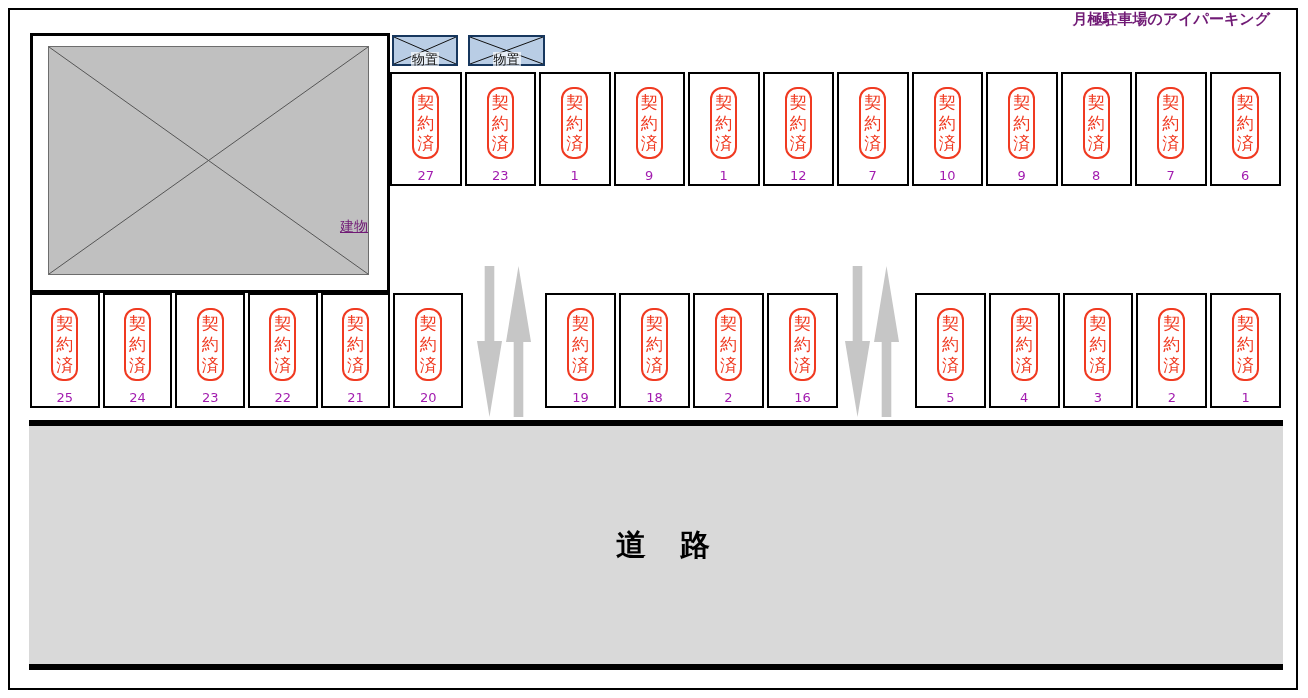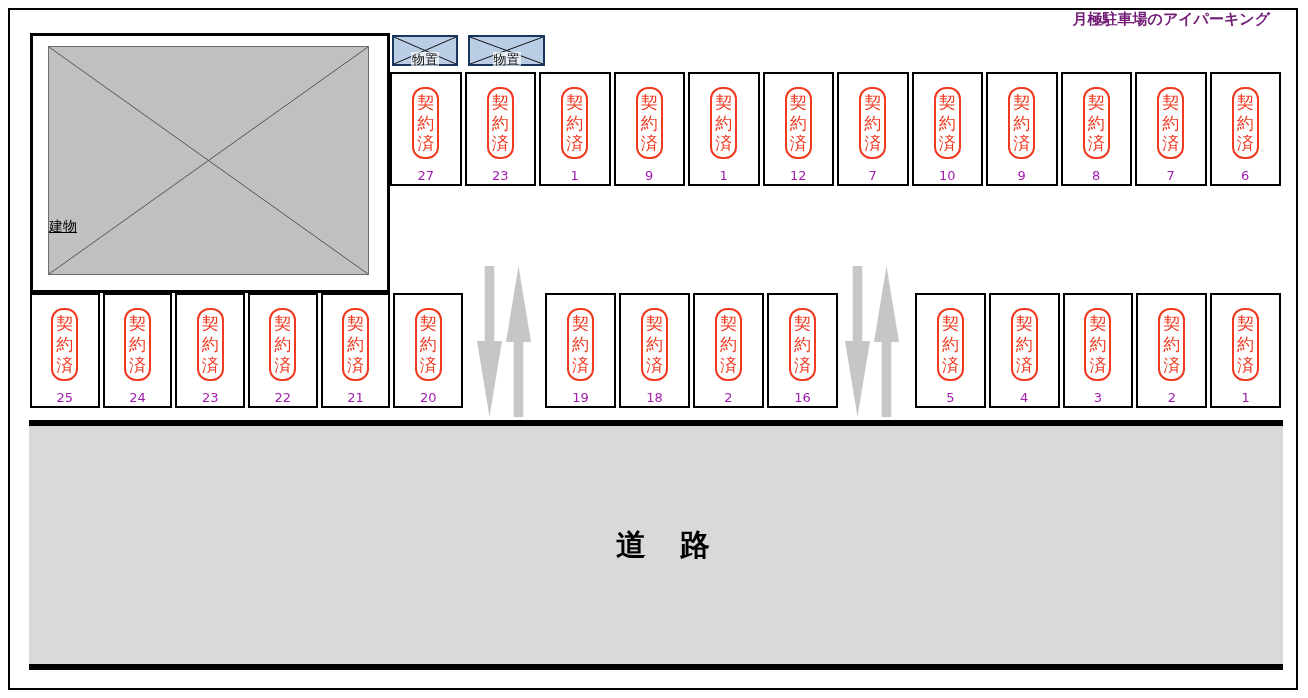--- a/index.html
+++ b/index.html
@@ -20,22 +20,22 @@
   .building-lot{
     position:absolute;left:30px;top:33px;width:354px;height:254px;
     background:#fff;border:3px solid #000;
   }
   .building{
     position:absolute;left:15px;top:10px;width:319px;height:227px;
     background:var(--building_fill,#c0c0c0);border:1px solid #6d6d6d;
   }
   .building svg{position:absolute;left:0;top:0;width:100%;height:100%;}
   .building-label{
-    position:absolute;left:0;right:0;bottom:38px;text-align:left;
-    font-size:14px;color:#000000;text-decoration:underline;
+    position:absolute;left:0;right:0;bottom:38px;text-align:right;
+    font-size:14px;color:#701a75;text-decoration:underline;
   }
   
   .storage{
     position:absolute;background:var(--storage_fill,#b9cde5);
     border:2px solid var(--storage_border,#17375e);
   }
   .storage svg{position:absolute;left:0;top:0;width:100%;height:100%;}
   .storage-label{
     position:absolute;left:0;right:0;bottom:0;text-align:center;
     font-size:13px;line-height:8px;color:#111;

